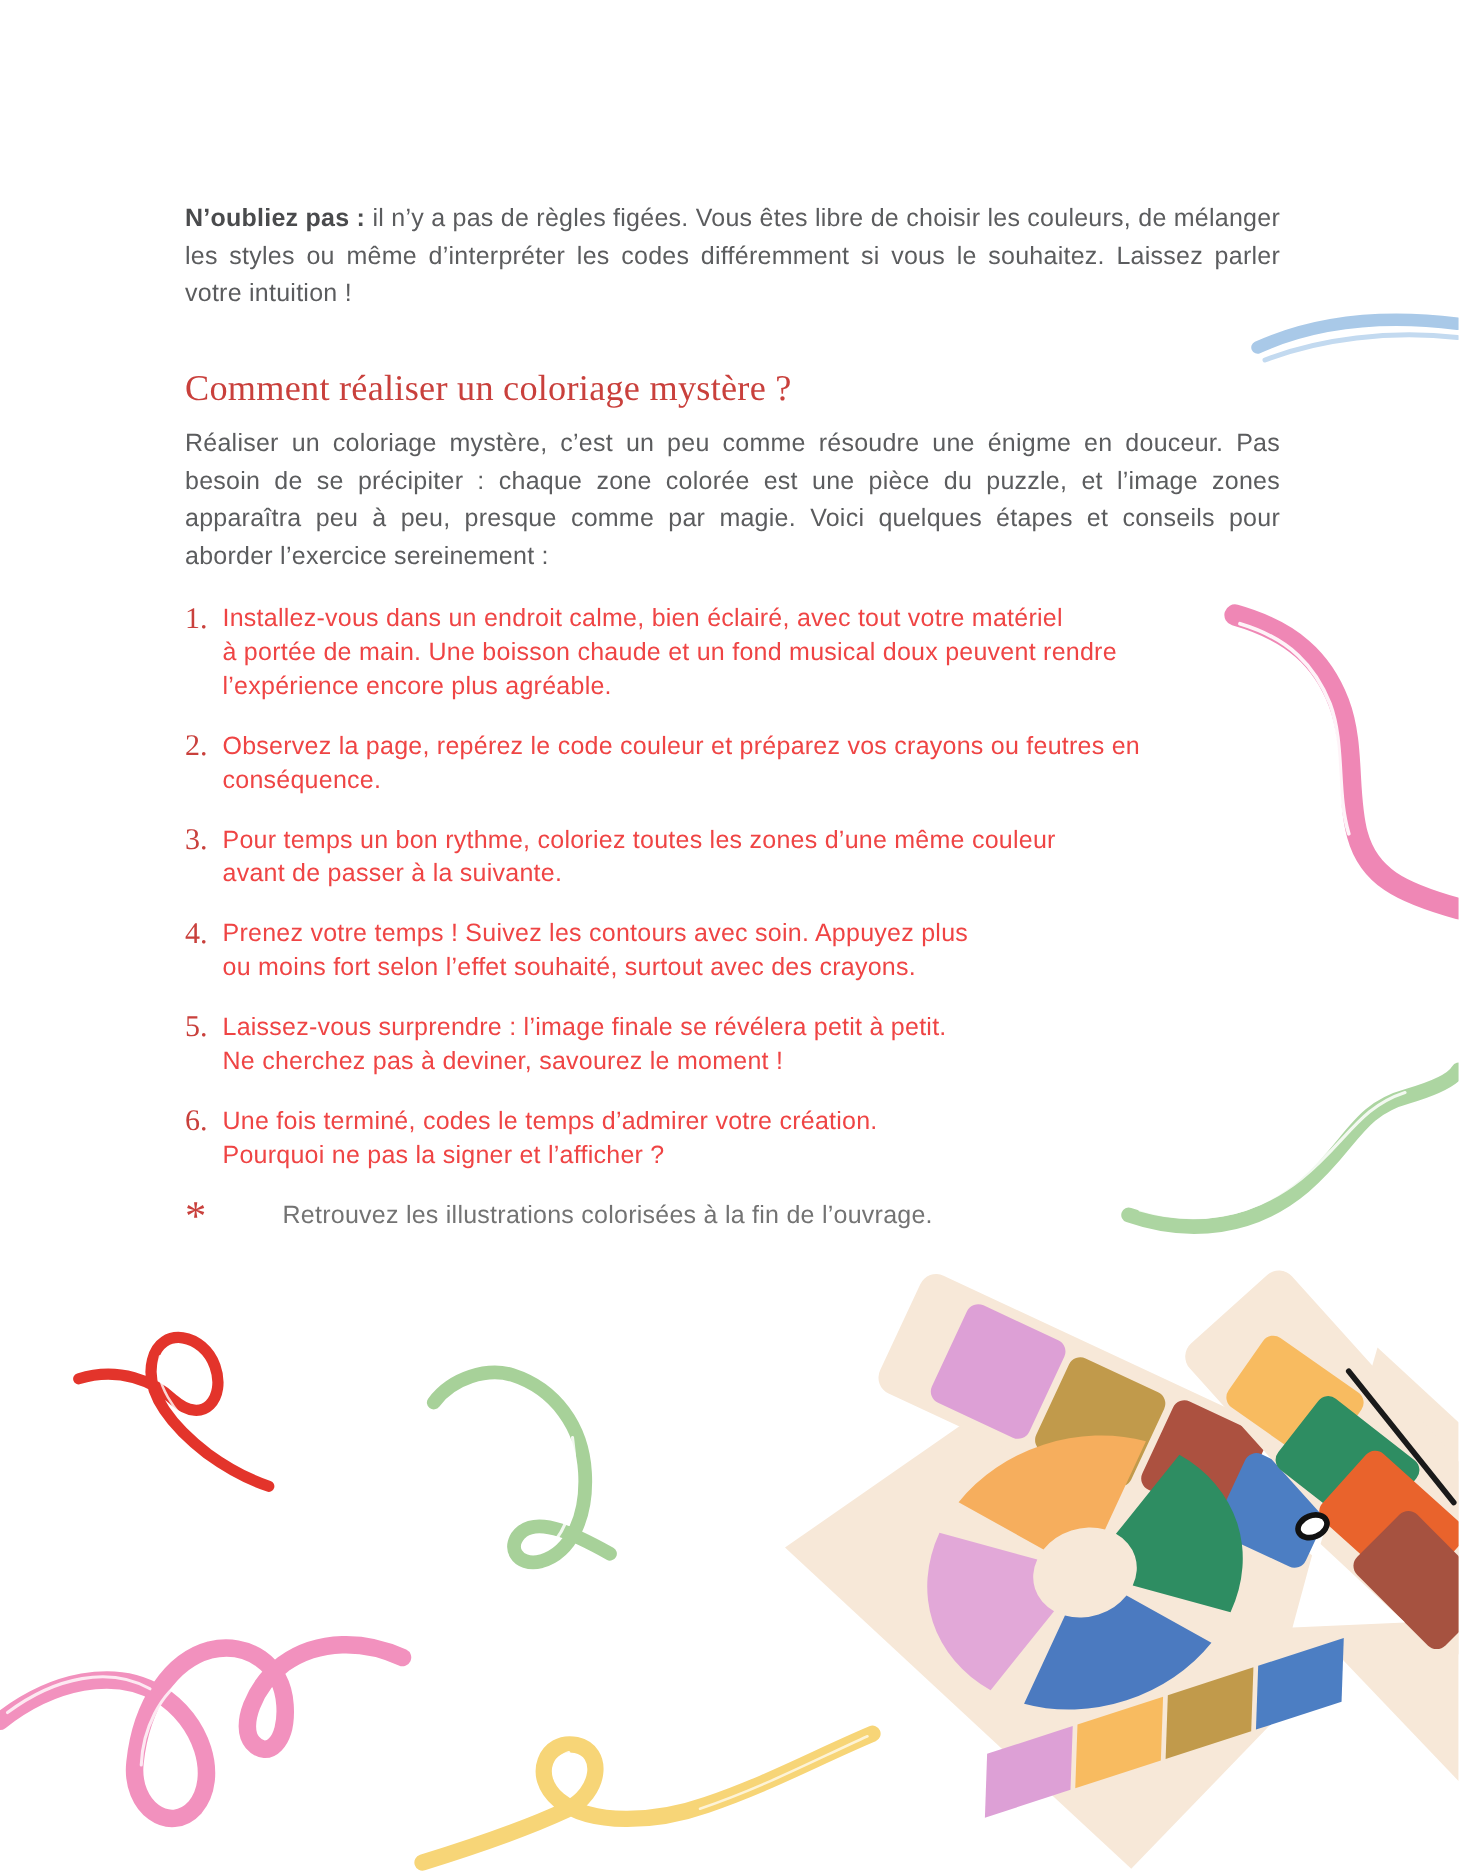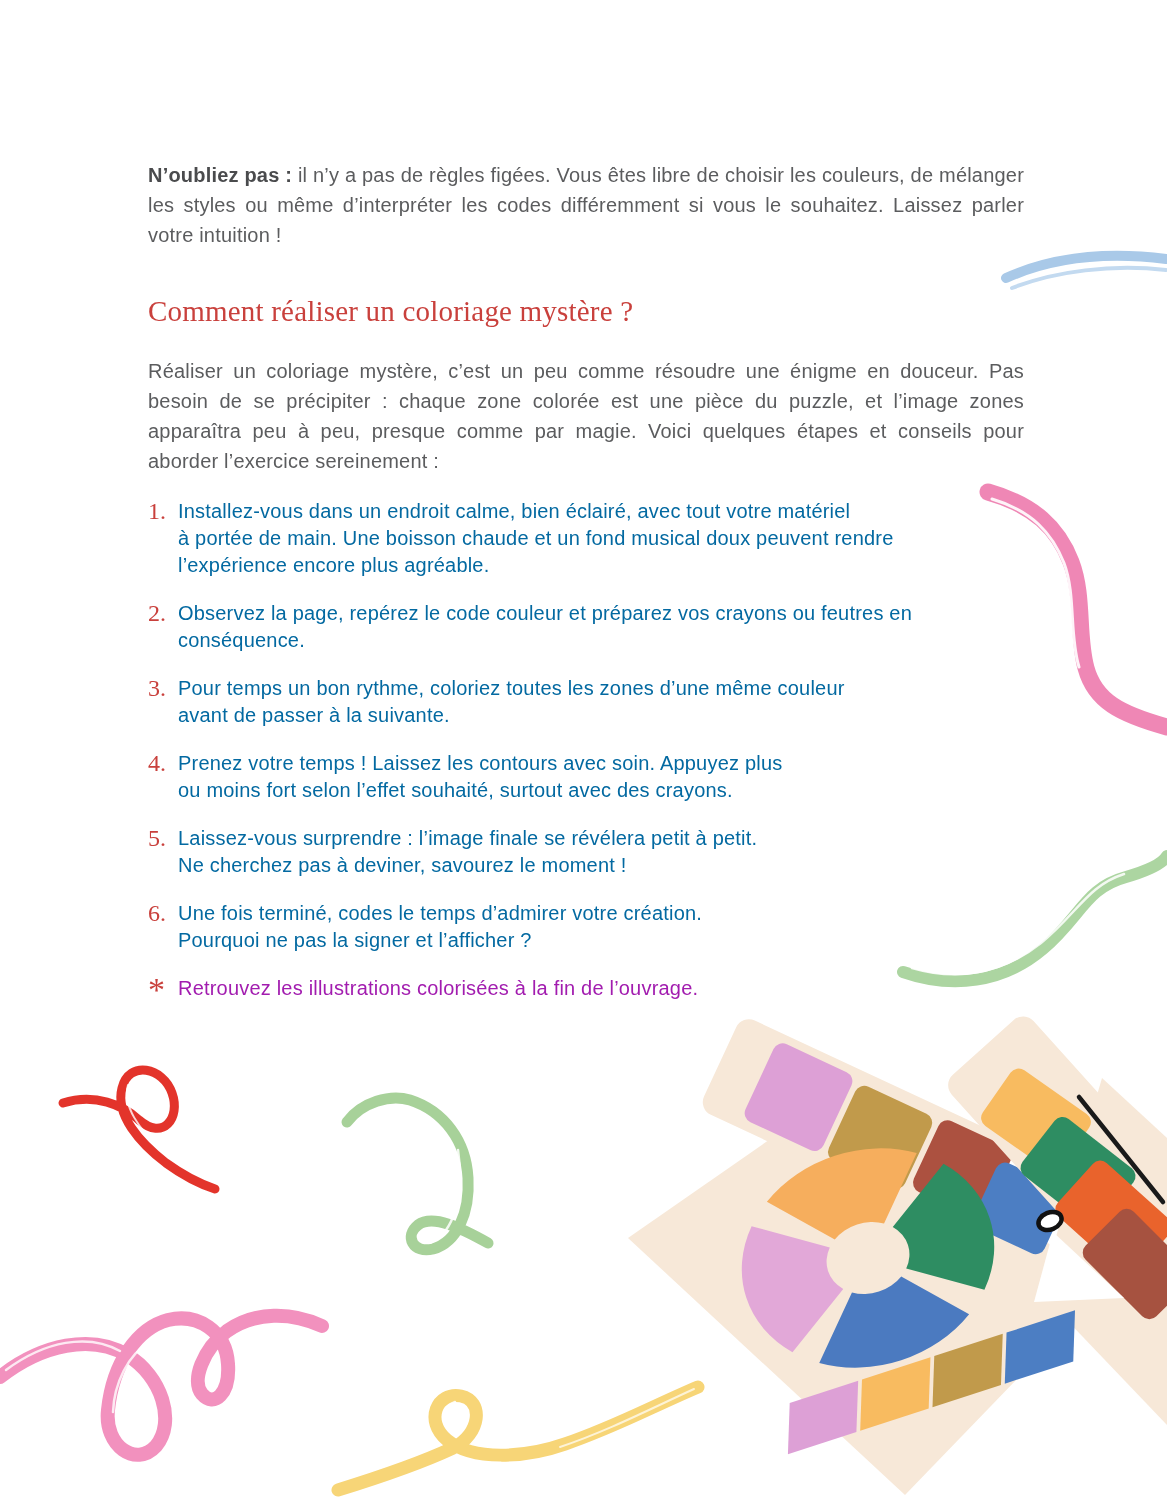--- a/index.html
+++ b/index.html
@@ -21,46 +21,46 @@
   .para{
     font-size:20px;line-height:30px;text-align:justify;margin:0;
     color:#5B5C5E;letter-spacing:.2px;
   }
   .para b{color:#4A4B4D;font-weight:700;}
   .section-title{
     font-family:"Liberation Serif","DejaVu Serif",serif;
     font-weight:500;
     font-size:29px;line-height:34px;
     color:#C9403C;
-    margin:44px 0 28px 0;
+    margin:44px 0 12px 0;
     letter-spacing:.2px;
   }
   .steps{margin-top:22px;}
   .step{display:flex;align-items:flex-start;margin-bottom:21px;}
   .step-num{
     flex:0 0 30px;
     font-family:"Liberation Serif","DejaVu Serif",serif;
     font-size:24px;line-height:27px;
     color:#C9403C;
   }
   .step-text{
     flex:1;
     font-size:20px;line-height:27px;
     white-space:pre-line;
-    color:#0369a1;letter-spacing:.2px;
+    color:#ef4444;letter-spacing:.2px;
   }
   .footnote{display:flex;align-items:flex-start;margin-top:6px;}
   .footnote-mark{
     flex:0 0 30px;
     font-family:"Liberation Serif","DejaVu Serif",serif;
     font-size:34px;line-height:30px;
     color:#C9403C;
   }
   .footnote-text{
-    flex:1;font-size:20px;line-height:27px;color:#a21caf;letter-spacing:.2px;
+    flex:1;font-size:20px;line-height:27px;color:#737373;letter-spacing:.2px;margin-left:48px;
   }
 </style>
 </head>
 <body>
 
 <div class="page">
 
   <svg class="deco-layer" viewBox="0 0 1167 1500" aria-hidden="true">
 
     <g>
@@ -173,21 +173,21 @@
         <span class="step-text">Observez la page, repérez le code couleur et préparez vos crayons ou feutres en
 conséquence.</span>
       </div>
       <div class="step">
         <span class="step-num">3.</span>
         <span class="step-text">Pour temps un bon rythme, coloriez toutes les zones d’une même couleur
 avant de passer à la suivante.</span>
       </div>
       <div class="step">
         <span class="step-num">4.</span>
-        <span class="step-text">Prenez votre temps ! Laissez les contours avec soin. Appuyez plus
+        <span class="step-text">Prenez votre temps ! Suivez les contours avec soin. Appuyez plus
 ou moins fort selon l’effet souhaité, surtout avec des crayons.</span>
       </div>
       <div class="step">
         <span class="step-num">5.</span>
         <span class="step-text">Laissez-vous surprendre : l’image finale se révélera petit à petit.
 Ne cherchez pas à deviner, savourez le moment !</span>
       </div>
       <div class="step">
         <span class="step-num">6.</span>
         <span class="step-text">Une fois terminé, codes le temps d’admirer votre création.

